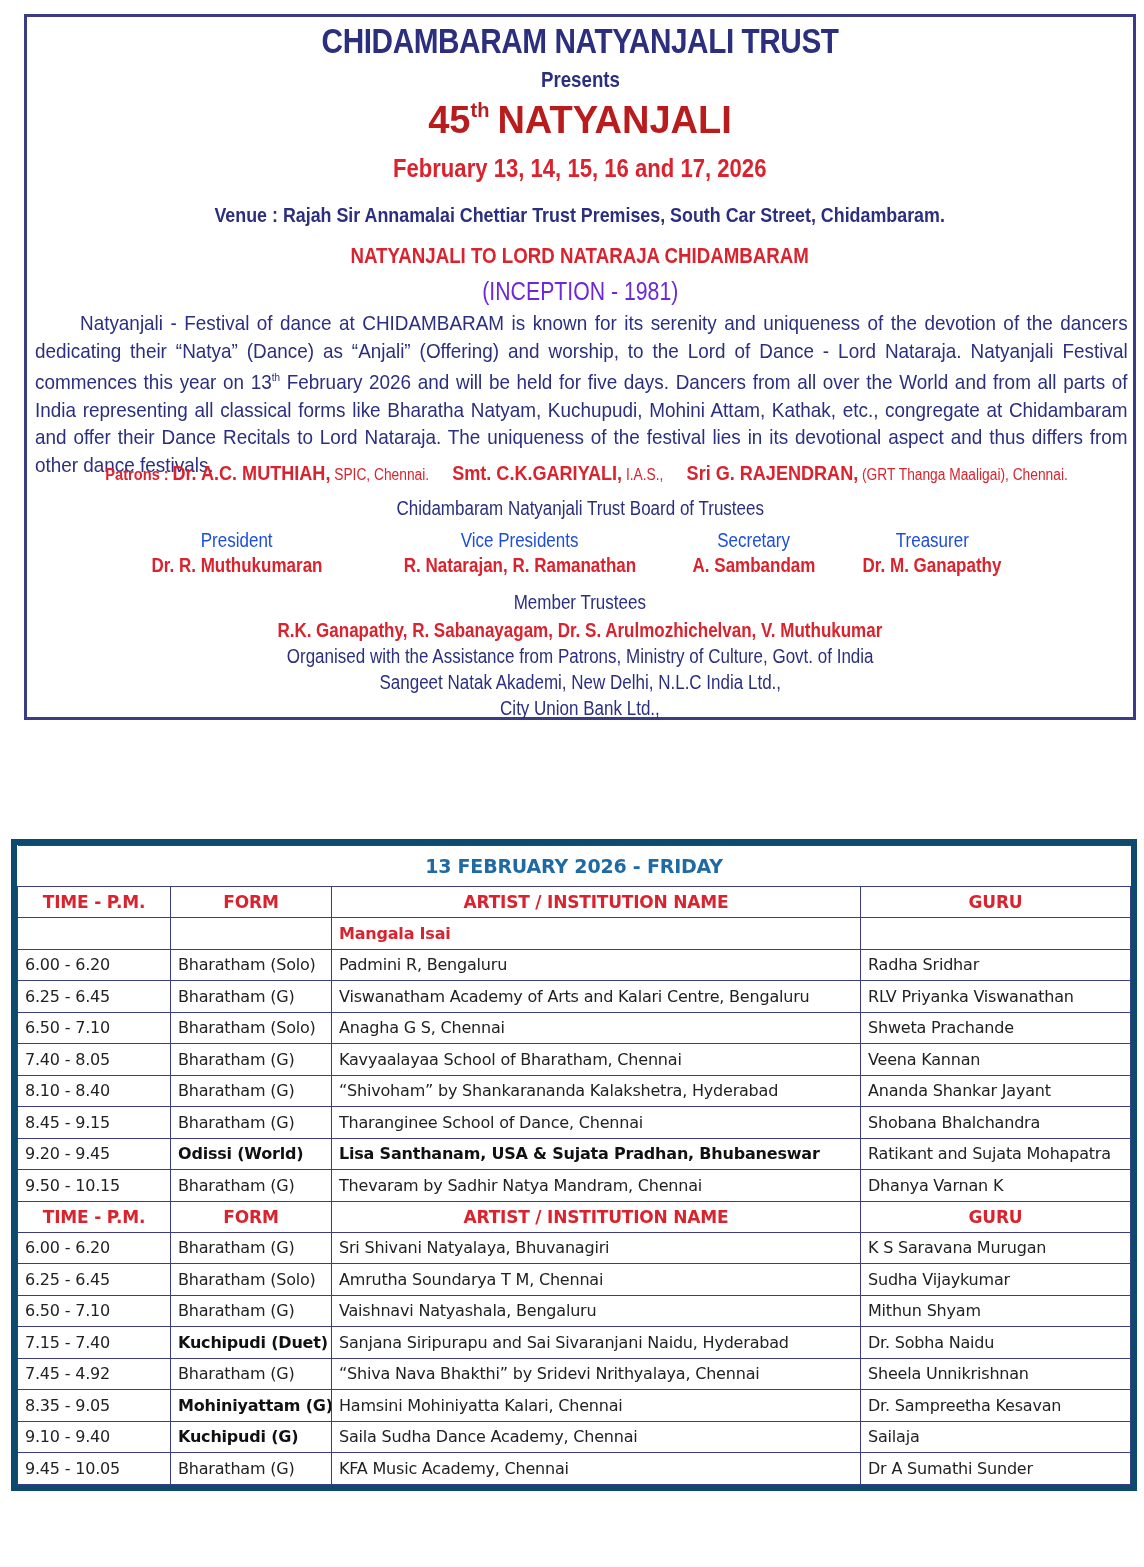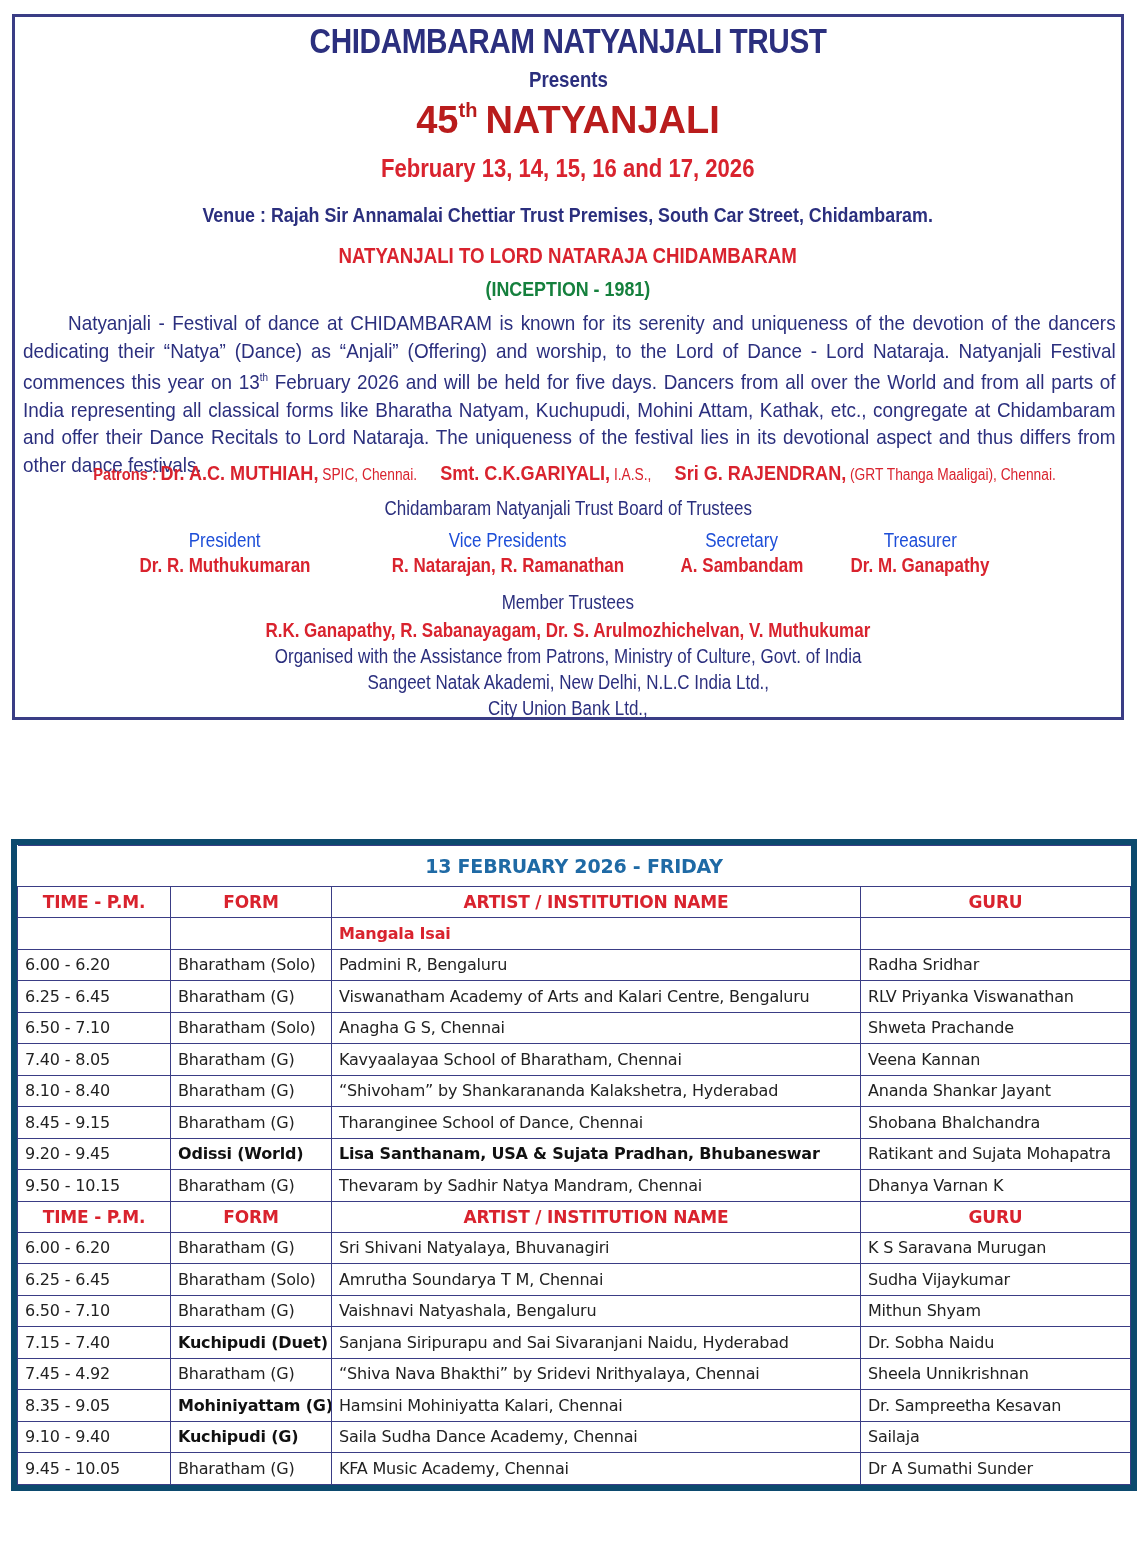--- a/index.html
+++ b/index.html
@@ -1,36 +1,36 @@
 <!DOCTYPE html>
 <html><head>
 <meta charset="utf-8">
 <style>
   html, body { margin: 0; padding: 0; background: #ffffff; }
   body { width: 1144px; height: 1567px; position: relative; overflow: hidden; font-family: "Liberation Sans", sans-serif; }
 
   
   #info-box {
-    position: absolute; left: 12px; top: 14px; width: 1112px; height: 706px;
+    position: absolute; left: 24px; top: 14px; width: 1112px; height: 706px;
     border: 3px solid #3a3d85; box-sizing: border-box;
     text-align: center;
   }
   #trust-title { position: absolute; left: 0; right: 0; top: 4px; font-size: 35px; font-weight: bold; color: #2b2f7e; letter-spacing: -0.5px; }
   #trust-title span { display: inline-block; transform: scaleX(0.85); }
   #presents { position: absolute; left: 0; right: 0; top: 50px; font-size: 22px; font-weight: bold; color: #2b2f7e; }
   #presents span { display: inline-block; transform: scaleX(0.85); }
   #edition { position: absolute; left: 0; right: 0; top: 82px; font-size: 38px; font-weight: bold; color: #b91c1c; }
   #edition sup { font-size: 20px; vertical-align: 16px; margin-right: 8px; }
   #dates { position: absolute; left: 0; right: 0; top: 136px; font-size: 26px; font-weight: bold; color: #d9232e; }
   #dates span { display: inline-block; transform: scaleX(0.85); }
   #venue { position: absolute; left: 0; right: 0; top: 186px; font-size: 21px; font-weight: bold; color: #2b2f7e; }
   #venue span { display: inline-block; transform: scaleX(0.85); }
   #tagline { position: absolute; left: 0; right: 0; top: 226px; font-size: 22px; font-weight: bold; color: #d9232e; }
   #tagline span { display: inline-block; transform: scaleX(0.85); }
-  #inception { position: absolute; left: 0; right: 0; top: 260px; font-size: 21px; font-weight: bold; color: #15803d; }
+  #inception { position: absolute; left: 0; right: 0; top: 260px; font-size: 25px; font-weight: normal; color: #6d28d9; }
   #inception span { display: inline-block; transform: scaleX(0.85); }
   #description {
     position: absolute; left: 8px; top: 292px; width: 1200px;
     font-size: 21px; line-height: 27.5px; color: #2b2f7e; text-align: justify;
     text-indent: 50px; transform: scaleX(0.9); transform-origin: left top;
   }
   #description sup { font-size: 11px; }
   #patrons { position: absolute; left: 0; right: 0; top: 444px; color: #d9232e; white-space: nowrap; }
   #patrons .inner { display: inline-block; transform: scaleX(0.86); }
   #patrons .lbl { font-size: 17px; font-weight: bold; }

